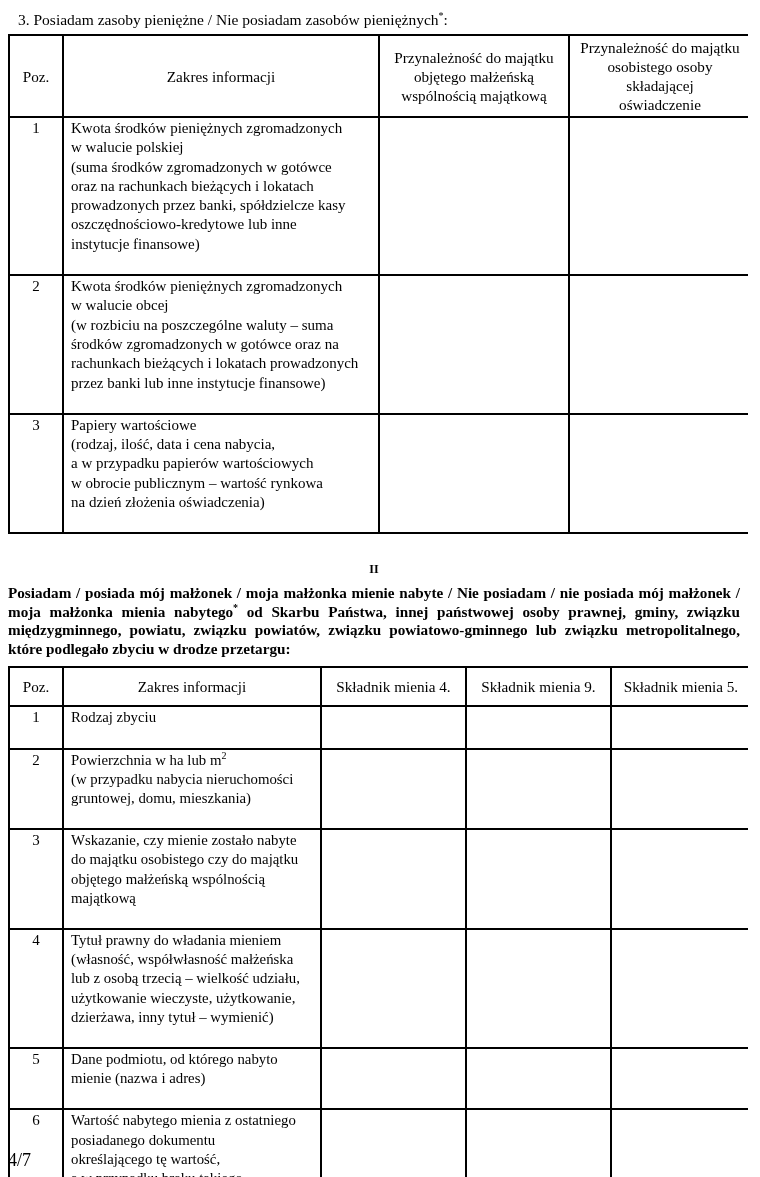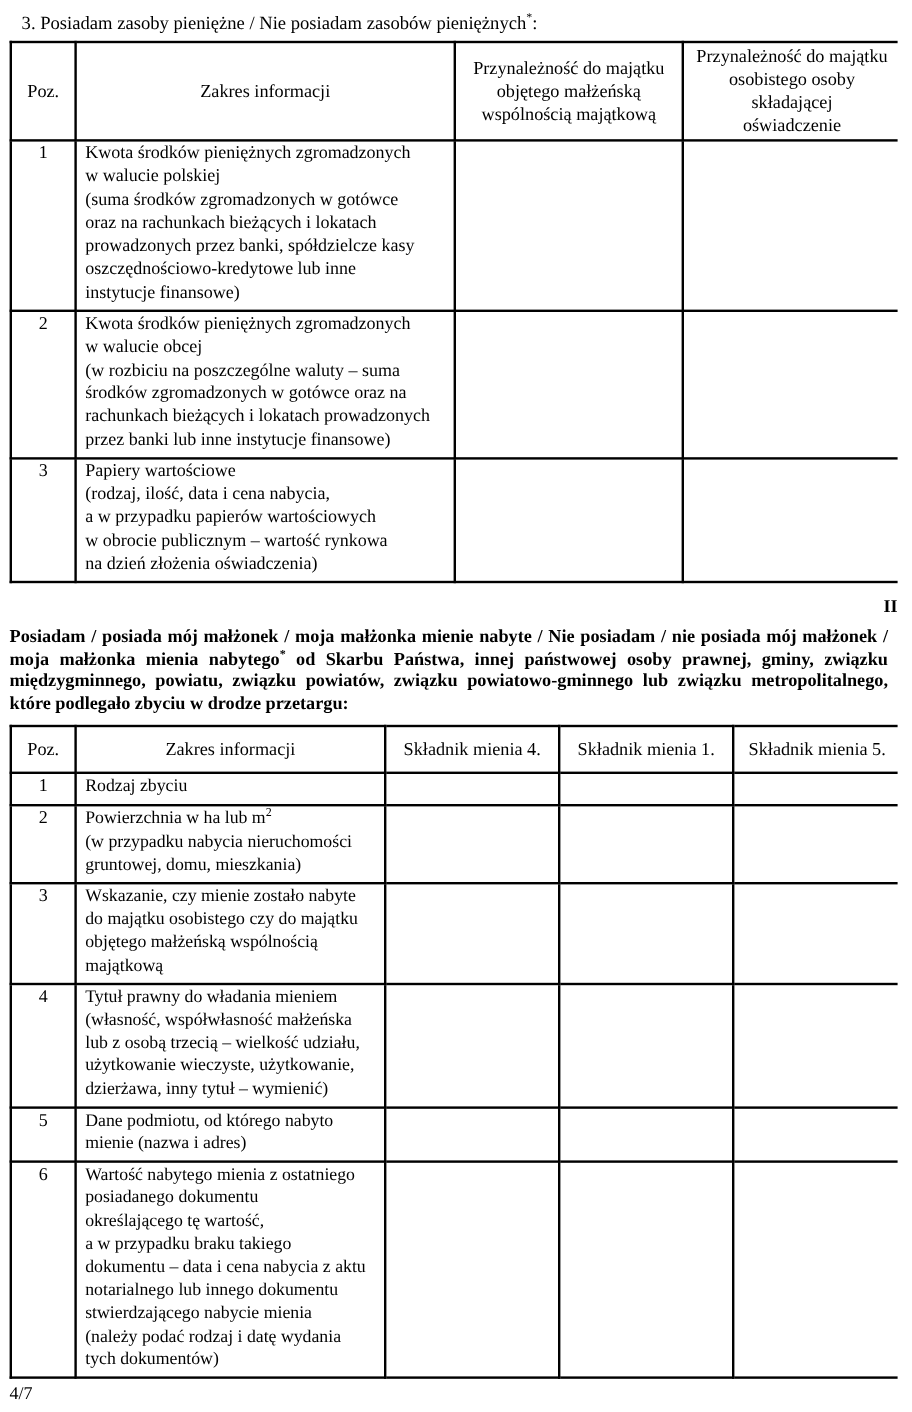--- a/index.html
+++ b/index.html
@@ -44,40 +44,40 @@
     text-align:center;
     vertical-align:top;
     font-size:15px;
     padding-top:2px;
   }
   td.lbl {
     vertical-align:top;
     white-space:pre-line;
     font-size:15px;
     line-height:19.3px;
-    padding:1px 2px 4px 7px;
+    padding:1px 2px 20px 7px;
   }
   #t2 td.lbl { font-size:14.8px; line-height:19.2px; }
   td.val { background:#fff; }
   #t1 thead tr { height:77px; }
   #t1 tbody tr:nth-child(1) { height:135px; }
   #t1 tbody tr:nth-child(2) { height:119px; }
   #t1 tbody tr:nth-child(3) { height:98px; }
   #t2 thead tr { height:39px; }
   #t2 tbody tr:nth-child(1) { height:27px; }
   #t2 tbody tr:nth-child(2) { height:63px; }
   #t2 tbody tr:nth-child(3) { height:83px; }
   #t2 tbody tr:nth-child(4) { height:96px; }
   #t2 tbody tr:nth-child(5) { height:45px; }
   #t2 tbody tr:nth-child(6) { height:168px; }
   .sec2-head {
-    text-align:right;
+    text-align:center;
     font-weight:bold;
-    font-size:15px;
-    margin-top:12px;
+    font-size:12px;
+    margin-top:28px;
     margin-bottom:0;
   }
   .para {
     margin:7px 8px 8px 8px;
     font-size:15.2px;
     line-height:18.5px;
     text-align:justify;
     font-weight:bold;
   }
   .footer {
@@ -86,21 +86,21 @@
     display:flex;
     justify-content:space-between;
     align-items:flex-end;
   }
   .footnote-rule {
     width:177px;
     border-top:1.5px solid #444;
     margin-bottom:4px;
   }
   .footnote-text { font-size:14.6px; }
-  .page-number { font-size:15px; }
+  .page-number { font-size:18px; }
 </style>
 </head>
 <body>
 
 <div class="page">
 
   <div class="title"><span>3. Posiadam zasoby pieniężne / Nie posiadam zasobów pieniężnych</span><sup class="star">*</sup><span>:</span></div>
 
   <table class="frm" id="t1">
     <colgroup>
@@ -169,21 +169,21 @@
         <col style="width:258px">
         <col style="width:145px">
         <col style="width:145px">
         <col style="width:140px">
     </colgroup>
     <thead>
       <tr>
         <th>Poz.</th>
         <th>Zakres informacji</th>
         <th>Składnik mienia 4.</th>
-        <th>Składnik mienia 1.</th>
+        <th>Składnik mienia 9.</th>
         <th>Składnik mienia 5.</th>
       </tr>
     </thead>
     <tbody>
       <tr>
         <td class="num">1</td>
         <td class="lbl">Rodzaj zbyciu</td>
         <td class="val"></td>
         <td class="val"></td>
         <td class="val"></td>

